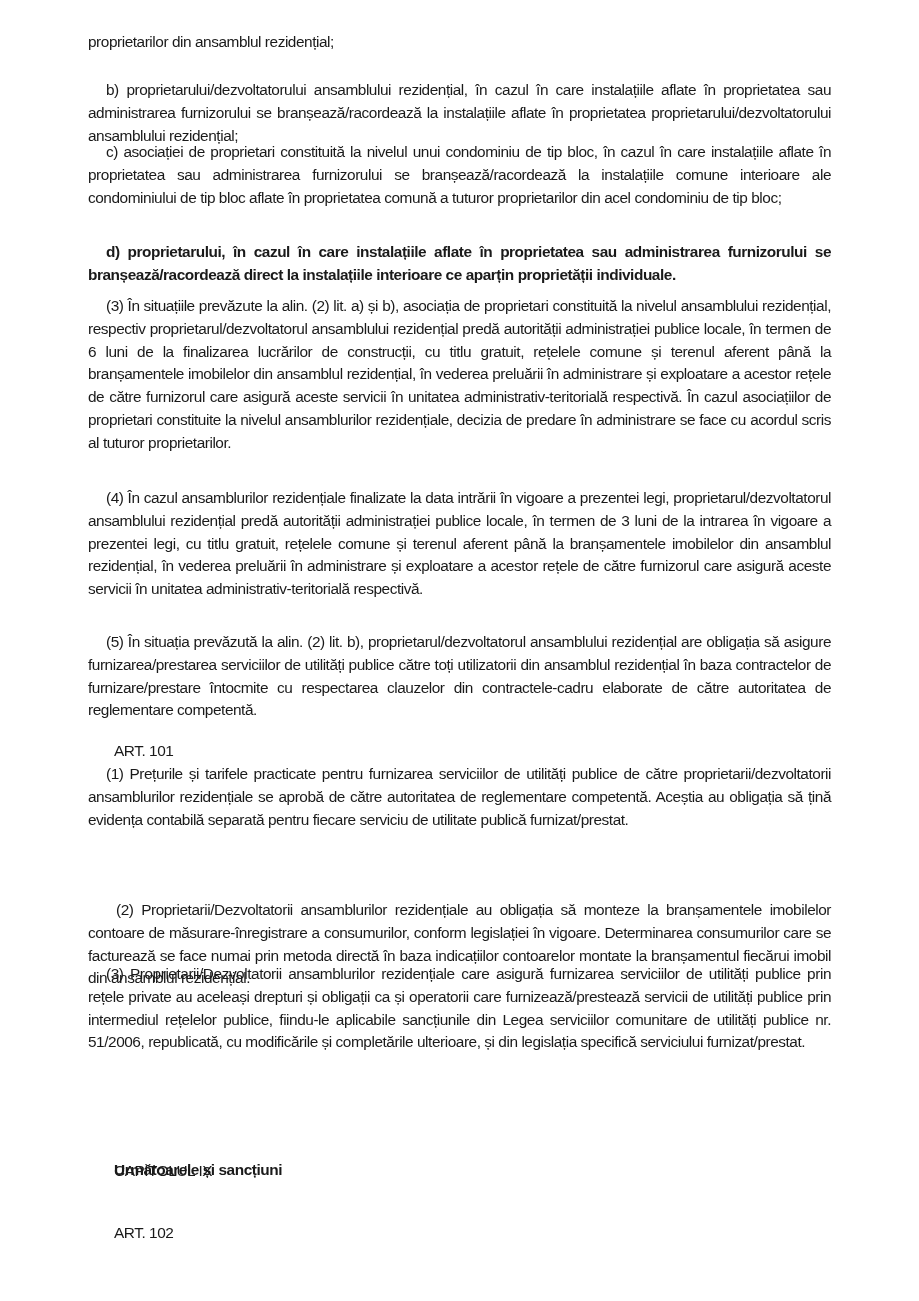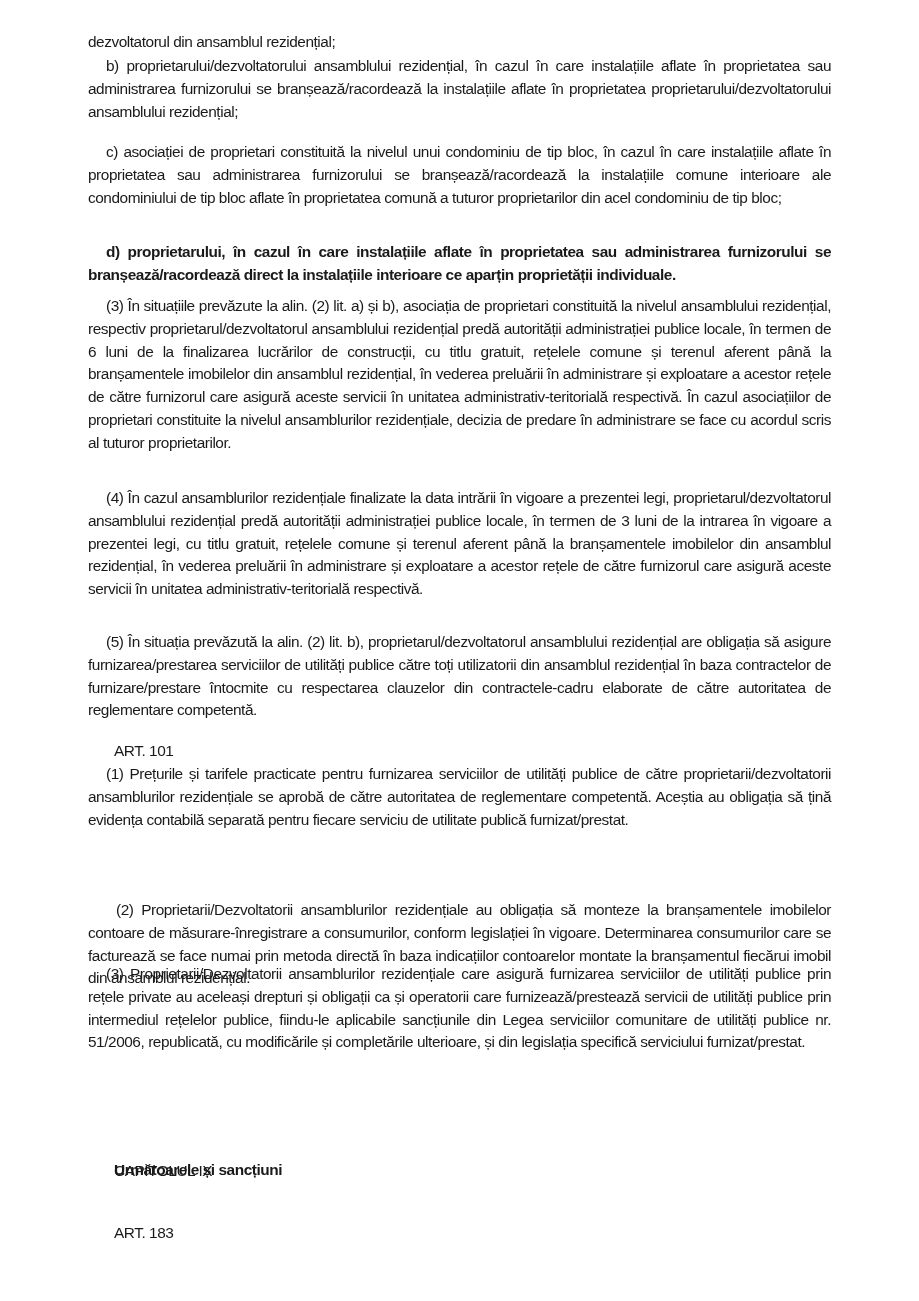--- a/index.html
+++ b/index.html
@@ -37,23 +37,23 @@
     line-height: 22.8px;
     padding-left: 17px;
     letter-spacing: -0.45px;
   }
   .bold { font-weight: bold; }
 </style>
 </head>
 <body>
 
 <div class="page">
-  <p class="para" style="position:absolute;top:0px;">dezvoltatorul din ansamblul rezidențial;</p>
+  <p class="para" style="position:absolute;top:0px;">proprietarilor din ansamblul rezidențial;</p>
 
-  <p class="para ind" style="position:absolute;top:24px;width:743px;">b) proprietarului/dezvoltatorului ansamblului rezidențial, în cazul în care instalațiile aflate în proprietatea sau administrarea furnizorului se branșează/racordează la instalațiile aflate în proprietatea proprietarului/dezvoltatorului ansamblului rezidențial;</p>
+  <p class="para ind" style="position:absolute;top:48px;width:743px;">b) proprietarului/dezvoltatorului ansamblului rezidențial, în cazul în care instalațiile aflate în proprietatea sau administrarea furnizorului se branșează/racordează la instalațiile aflate în proprietatea proprietarului/dezvoltatorului ansamblului rezidențial;</p>
 
   <p class="para ind" style="position:absolute;top:110px;width:743px;">c) asociației de proprietari constituită la nivelul unui condominiu de tip bloc, în cazul în care instalațiile aflate în proprietatea sau administrarea furnizorului se branșează/racordează la instalațiile comune interioare ale condominiului de tip bloc aflate în proprietatea comună a tuturor proprietarilor din acel condominiu de tip bloc;</p>
 
   <p class="para ind" style="position:absolute;top:210px;width:743px;font-weight:bold;">d) proprietarului, în cazul în care instalațiile aflate în proprietatea sau administrarea furnizorului se branșează/racordează direct la instalațiile interioare ce aparțin proprietății individuale.</p>
 
   <p class="para ind" style="position:absolute;top:264px;width:743px;">(3) În situațiile prevăzute la alin. (2) lit. a) și b), asociația de proprietari constituită la nivelul ansamblului rezidențial, respectiv proprietarul/dezvoltatorul ansamblului rezidențial predă autorității administrației publice locale, în termen de 6 luni de la finalizarea lucrărilor de construcții, cu titlu gratuit, rețelele comune și terenul aferent până la branșamentele imobilelor din ansamblul rezidențial, în vederea preluării în administrare și exploatare a acestor rețele de către furnizorul care asigură aceste servicii în unitatea administrativ-teritorială respectivă. În cazul asociațiilor de proprietari constituite la nivelul ansamblurilor rezidențiale, decizia de predare în administrare se face cu acordul scris al tuturor proprietarilor.</p>
 
   <p class="para ind" style="position:absolute;top:456px;width:743px;">(4) În cazul ansamblurilor rezidențiale finalizate la data intrării în vigoare a prezentei legi, proprietarul/dezvoltatorul ansamblului rezidențial predă autorității administrației publice locale, în termen de 3 luni de la intrarea în vigoare a prezentei legi, cu titlu gratuit, rețelele comune și terenul aferent până la branșamentele imobilelor din ansamblul rezidențial, în vederea preluării în administrare și exploatare a acestor rețele de către furnizorul care asigură aceste servicii în unitatea administrativ-teritorială respectivă.</p>
 
   <p class="para ind" style="position:absolute;top:600px;width:743px;">(5) În situația prevăzută la alin. (2) lit. b), proprietarul/dezvoltatorul ansamblului rezidențial are obligația să asigure furnizarea/prestarea serviciilor de utilități publice către toți utilizatorii din ansamblul rezidențial în baza contractelor de furnizare/prestare întocmite cu respectarea clauzelor din contractele-cadru elaborate de către autoritatea de reglementare competentă.</p>
@@ -63,16 +63,16 @@
   <p class="para ind" style="position:absolute;top:732px;width:743px;">(1) Prețurile și tarifele practicate pentru furnizarea serviciilor de utilități publice de către proprietarii/dezvoltatorii ansamblurilor rezidențiale se aprobă de către autoritatea de reglementare competentă. Aceștia au obligația să țină evidența contabilă separată pentru fiecare serviciu de utilitate publică furnizat/prestat.</p>
 
   <p class="para ind2" style="position:absolute;top:832px;width:743px;">(2) Proprietarii/Dezvoltatorii ansamblurilor rezidențiale au obligația să monteze la branșamentele imobilelor contoare de măsurare-înregistrare a consumurilor, conform legislației în vigoare. Determinarea consumurilor care se facturează se face numai prin metoda directă în baza indicațiilor contoarelor montate la branșamentul fiecărui imobil din ansamblul rezidențial.</p>
 
   <p class="para ind" style="position:absolute;top:932px;width:743px;">(3) Proprietarii/Dezvoltatorii ansamblurilor rezidențiale care asigură furnizarea serviciilor de utilități publice prin rețele private au aceleași drepturi și obligații ca și operatorii care furnizează/prestează servicii de utilități publice prin intermediul rețelelor publice, fiindu-le aplicabile sancțiunile din Legea serviciilor comunitare de utilități publice nr. 51/2006, republicată, cu modificările și completările ulterioare, și din legislația specifică serviciului furnizat/prestat.</p>
 
   <p class="heading" style="position:absolute;top:1120px;">CAPITOLUL IX</p>
 
   <p class="heading bold" style="position:absolute;top:1119px;">Următoarele și sancțiuni</p>
 
-  <p class="heading" style="position:absolute;top:1182px;">ART. 183</p>
+  <p class="heading" style="position:absolute;top:1182px;">ART. 102</p>
 
   <p class="para" style="position:absolute;top:1281px;width:743px;padding-left:17px;box-sizing:border-box;">(1) Următoarele fapte constituie contravenții, dacă nu au fost săvârșite în astfel de condiții încât</p>
 </div>
 
 </body></html>

